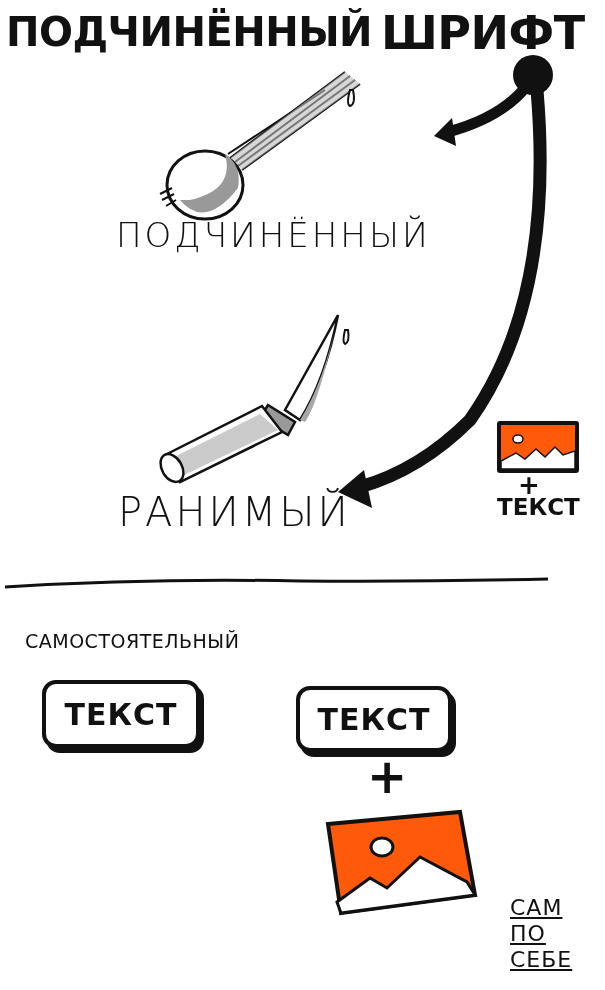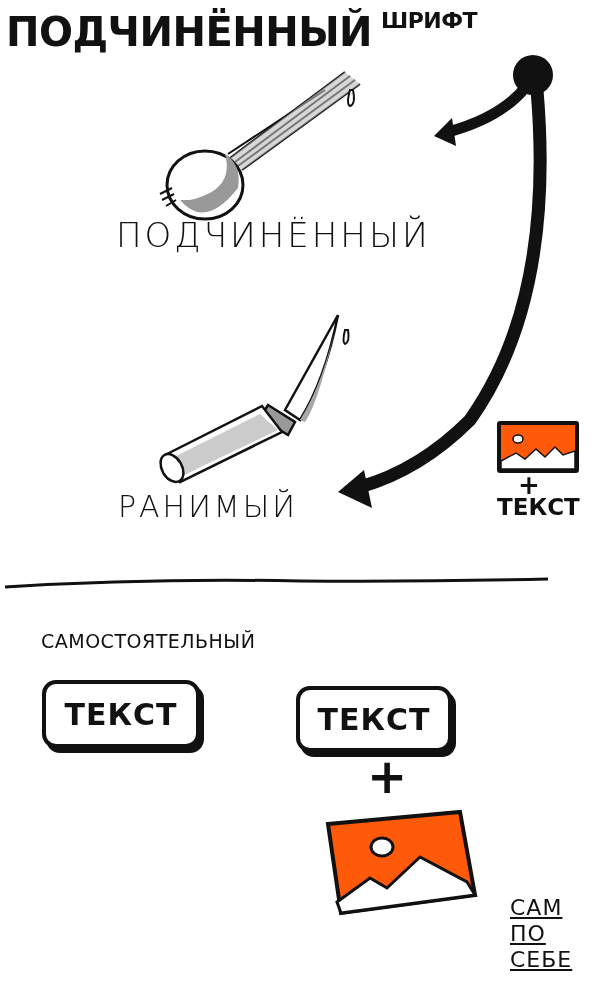--- a/index.html
+++ b/index.html
@@ -2,31 +2,31 @@
 <html><head>
   <meta charset="utf-8">
   <style>
     html, body { margin: 0; padding: 0; background: #ffffff; }
     body { width: 605px; height: 990px; position: relative; overflow: hidden;
            font-family: "DejaVu Sans", "Liberation Sans", sans-serif; color: #111; }
     .abs { position: absolute; }
     .title-bold { font-weight: 900; font-size: 31px; letter-spacing: -0.5px; line-height: 1;
                   text-transform: uppercase; }
     .label-thin { font-weight: 300; font-size: 34px; letter-spacing: 3px; line-height: 1; }
-    .label-small { font-size: 19px; letter-spacing: 0.5px; margin-left: 16px; }
+    .label-small { font-size: 19px; letter-spacing: 0.5px; }
     .boxtext { font-weight: 900; font-size: 30px; letter-spacing: 1px; }
     .textbox { border: 4px solid #111; border-radius: 14px; box-shadow: 4px 5px 0 #111;
                background: #fff; display: flex; align-items: center; justify-content: center; }
     svg { position: absolute; overflow: visible; }
   </style>
 </head>
 <body>
 
 <div class="abs title-bold" style="left:6px; top:12px; font-size:40px;">ПОДЧИНЁННЫЙ</div>
-<div class="abs title-bold" style="left:381px; top:10px; font-size:22px;">ШРИФТ</div>
+<div class="abs title-bold" style="left:381px; top:10px; font-size:46px;">ШРИФТ</div>
 
 <svg style="left:0; top:0;" width="605" height="990">
   <circle cx="533" cy="75" r="20" fill="#111"></circle>
 
   <path d="M525 88 Q500 118 448 132" stroke="#111" stroke-width="11" fill="none" stroke-linecap="round"></path>
   <polygon points="434,136 452,118 456,146" fill="#111"></polygon>
 
   <path d="M537 90 Q555 300 470 420 Q420 470 360 487" stroke="#111" stroke-width="13" fill="none" stroke-linecap="round"></path>
   <polygon points="338,492 364,470 372,508" fill="#111"></polygon>
 </svg>
@@ -58,21 +58,21 @@
   <path d="M150 110 Q175 70 188 5 Q170 90 155 112 Z" fill="#a8a8a8"></path>
 
   <path d="M118 95 L145 112 L138 125 L110 108 Z" fill="#999" stroke="#111" stroke-width="2.5"></path>
 
   <path d="M15 145 L112 96 L132 122 L30 172 Z" fill="#fff" stroke="#111" stroke-width="2.5"></path>
   <path d="M18 150 L110 104 L128 120 L28 168 Z" fill="#b5b5b5" opacity="0.7"></path>
   <ellipse cx="22" cy="158" rx="10" ry="15" transform="rotate(-30 22 158)" fill="#fff" stroke="#111" stroke-width="2.5"></ellipse>
 
   <path d="M195 20 Q192 32 195 34 Q200 32 198 20 Z" fill="#fff" stroke="#111" stroke-width="2"></path>
 </svg>
-<div class="abs label-thin" style="left:118px; top:492px; font-size:30px;">РАНИМЫЙ</div>
+<div class="abs label-thin" style="left:118px; top:492px; font-size:40px;">РАНИМЫЙ</div>
 
 <div class="abs" style="left:497px; top:421px; width:74px; height:44px; border:4px solid #111; border-radius:3px; background:#ff5a0a; overflow:hidden;">
   <svg style="left:0; top:0;" width="74" height="44">
     <ellipse cx="17" cy="14" rx="5" ry="4" fill="#fff" stroke="#111" stroke-width="1.5"></ellipse>
     <path d="M0 36 L15 28 L24 34 L35 24 L44 32 L54 22 L62 30 L74 26 L74 44 L0 44 Z" fill="#fff" stroke="#111" stroke-width="1.5"></path>
   </svg>
 </div>
 <div class="abs boxtext" style="left:518px; top:470px; font-size:26px;">+</div>
 <div class="abs boxtext" style="left:497px; top:494px; font-size:23px; letter-spacing:0;">ТЕКСТ</div>
 

